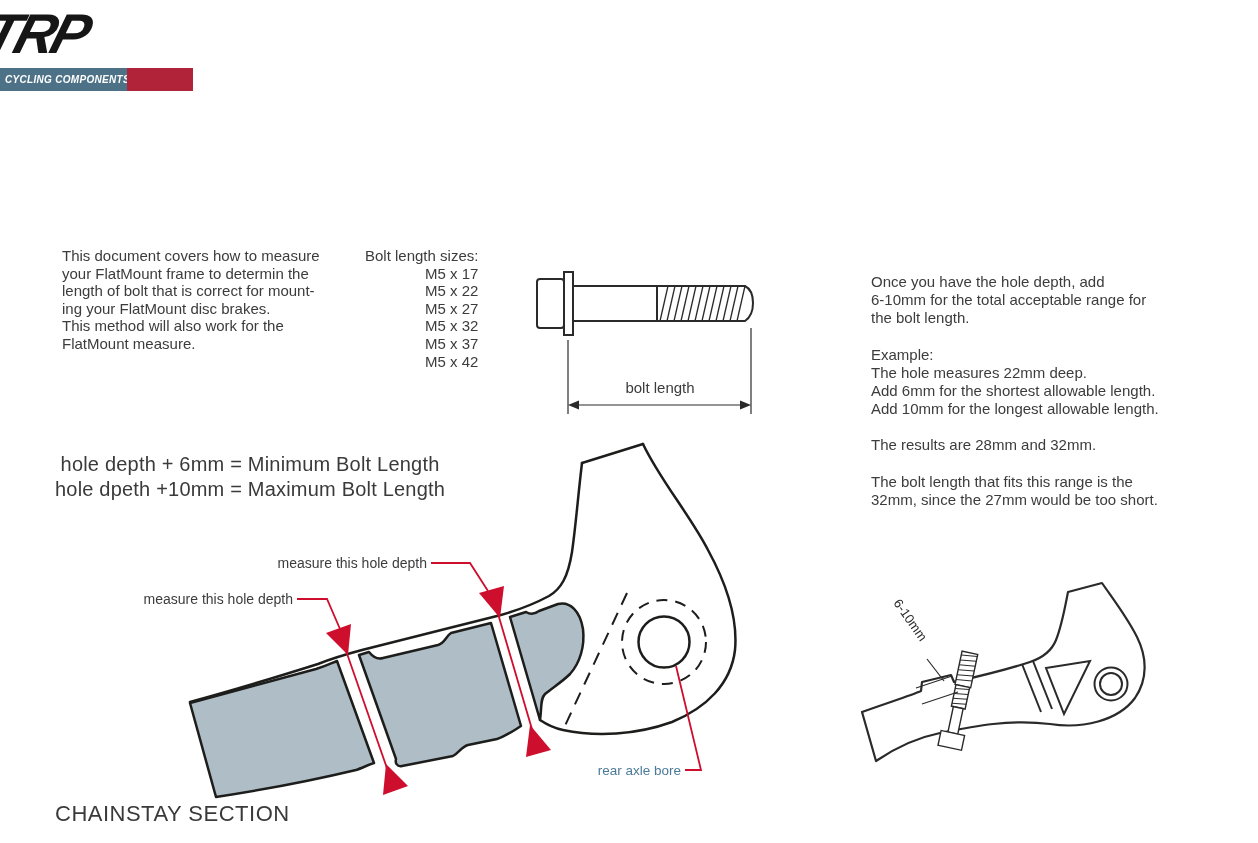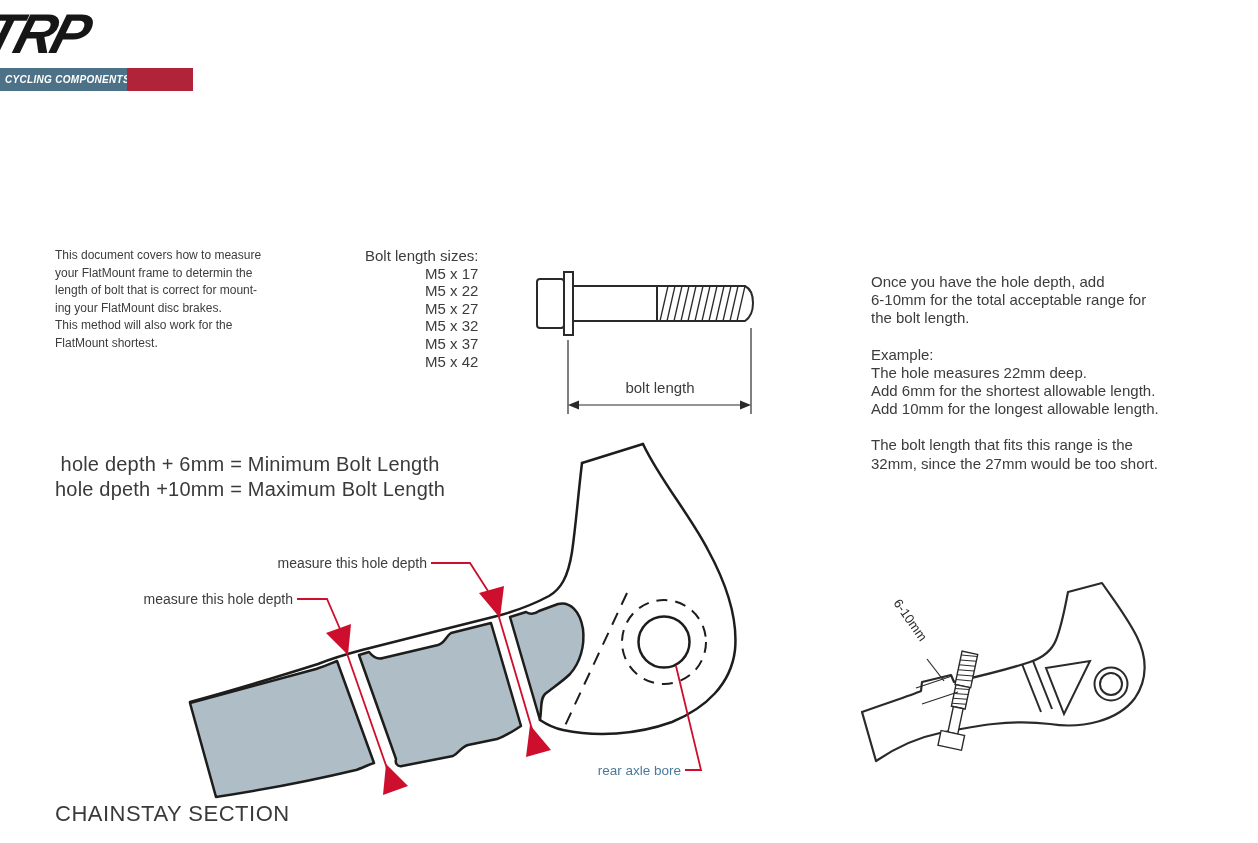--- a/index.html
+++ b/index.html
@@ -16,21 +16,21 @@
   }
   .logo-bar-blue{
     left:0;top:68px;width:127px;height:23px;background:#4d7287;
     color:#ffffff;font-size:10px;font-weight:bold;font-style:italic;
     line-height:23px;padding-left:5px;box-sizing:border-box;letter-spacing:.3px;
     white-space:nowrap;
   }
   .logo-bar-red{left:127px;top:68px;width:66px;height:23px;background:#b12339;}
 
   
-  .intro{left:55px;top:247px;font-size:12px;line-height:17.6px;}
+  .intro{left:62px;top:247px;font-size:15px;line-height:17.6px;}
   .sizes{left:365px;top:247px;font-size:15px;line-height:17.6px;text-align:right;}
   .formulas{left:55px;top:452px;font-size:20px;line-height:25px;color:#3a3a3a;letter-spacing:.2px;text-align:center;}
   .right-col{left:862px;top:252px;width:390px;}
   .right-col h1{
     margin:0;font-size:19.5px;font-weight:400;color:#3a3a3a;letter-spacing:0;
     white-space:nowrap;
   }
   .right-body{margin-top:21px;font-size:15px;line-height:18.2px;}
   .right-body .para{white-space:pre-line;margin:0 0 18px 9px;}
   .caption{left:55px;top:801px;font-size:22px;color:#3a3a3a;letter-spacing:.5px;z-index:5;}
@@ -47,21 +47,21 @@
   <span>CYCLING COMPONENTS</span>
 </div>
 <div class="abs logo-bar-red"></div>
 
 <div class="abs intro">
   <div>This document covers how to measure</div>
   <div>your FlatMount frame to determin the</div>
   <div>length of bolt that is correct for mount-</div>
   <div>ing your FlatMount disc brakes.</div>
   <div>This method will also work for the</div>
-  <div>FlatMount shortest.</div>
+  <div>FlatMount measure.</div>
 </div>
 
 <div class="abs sizes">
   <div>Bolt length sizes:</div>
   <div>M5 x 17</div>
   <div>M5 x 22</div>
   <div>M5 x 27</div>
   <div>M5 x 32</div>
   <div>M5 x 37</div>
   <div>M5 x 42</div>
@@ -106,20 +106,21 @@
 
 <div class="abs right-col">
   <div class="right-body">
     <p class="para">Once you have the hole depth, add
 6-10mm for the total acceptable range for
 the bolt length.</p>
     <p class="para">Example:
 The hole measures 22mm deep.
 Add 6mm for the shortest allowable length.
 Add 10mm for the longest allowable length.</p>
+    <p class="para">The results are 28mm and 32mm.</p>
     <p class="para">The bolt length that fits this range is the
 32mm, since the 27mm would be too short.</p>
   </div>
 </div>
 
 <div class="abs formulas">
   <div>hole depth + 6mm = Minimum Bolt Length</div>
   <div>hole dpeth +10mm = Maximum Bolt Length</div>
 </div>
 

